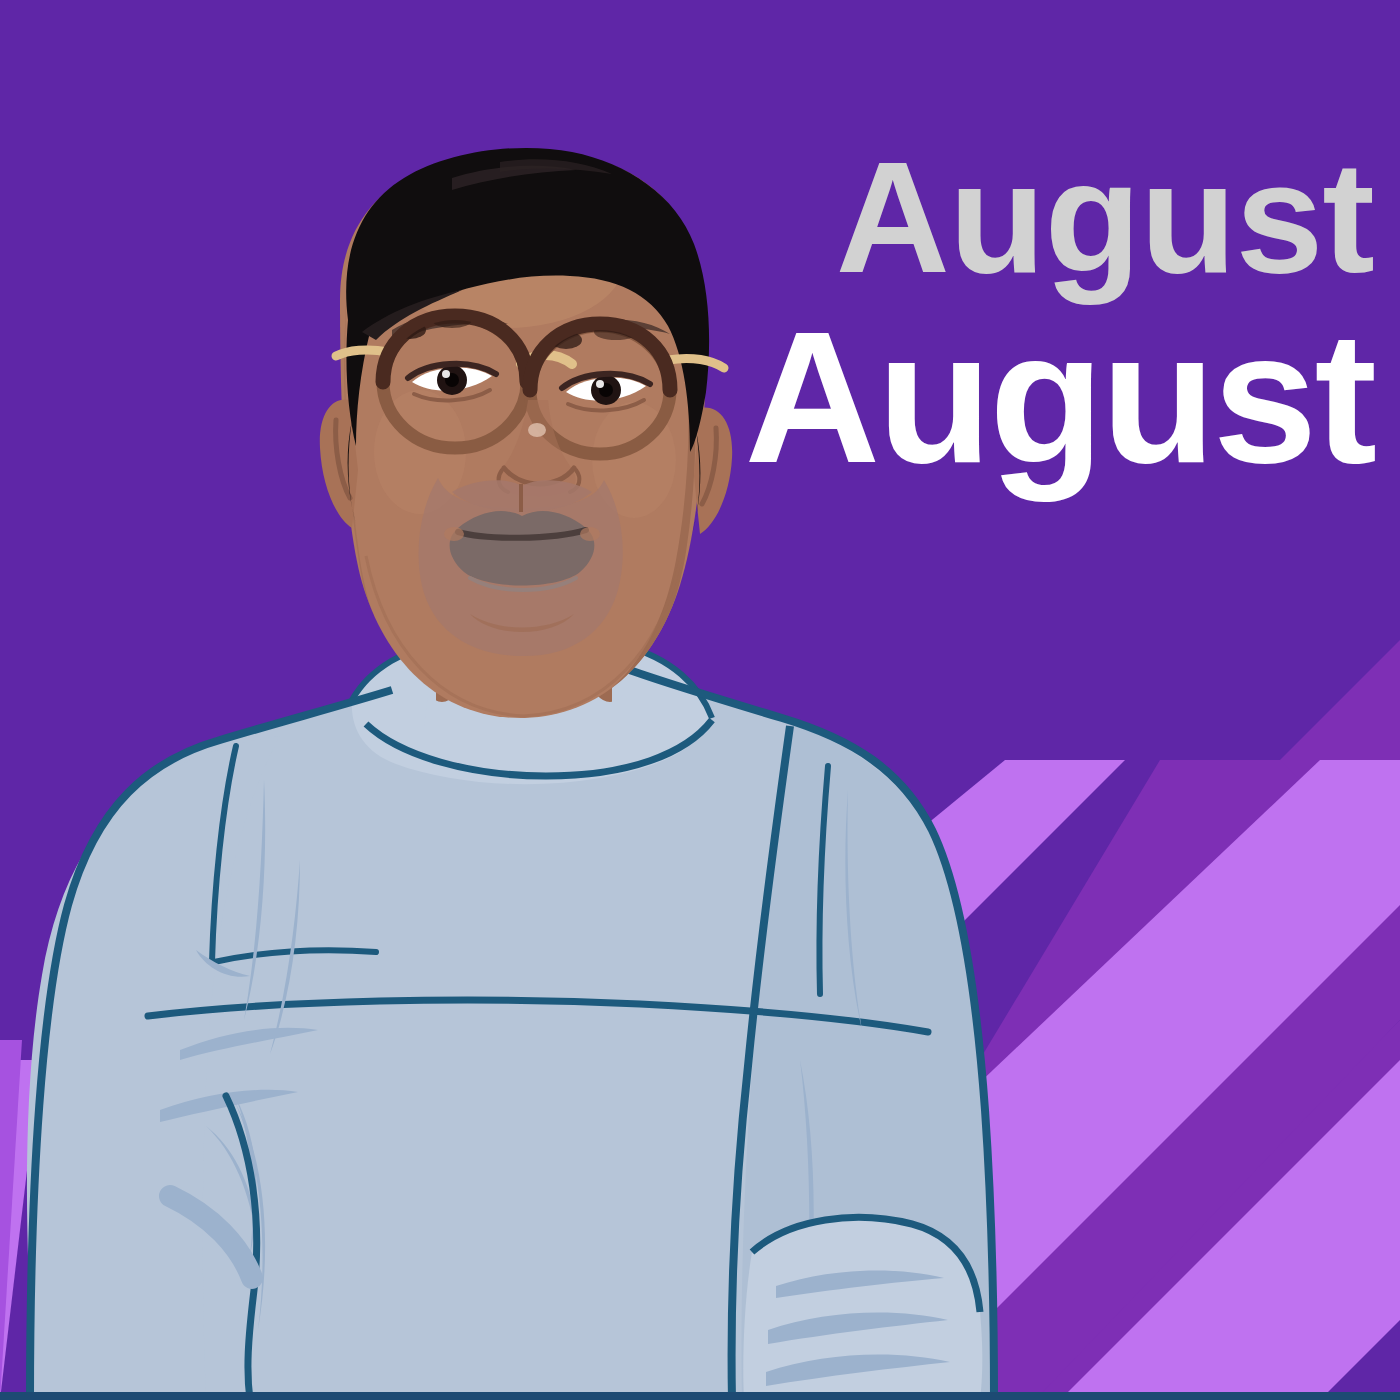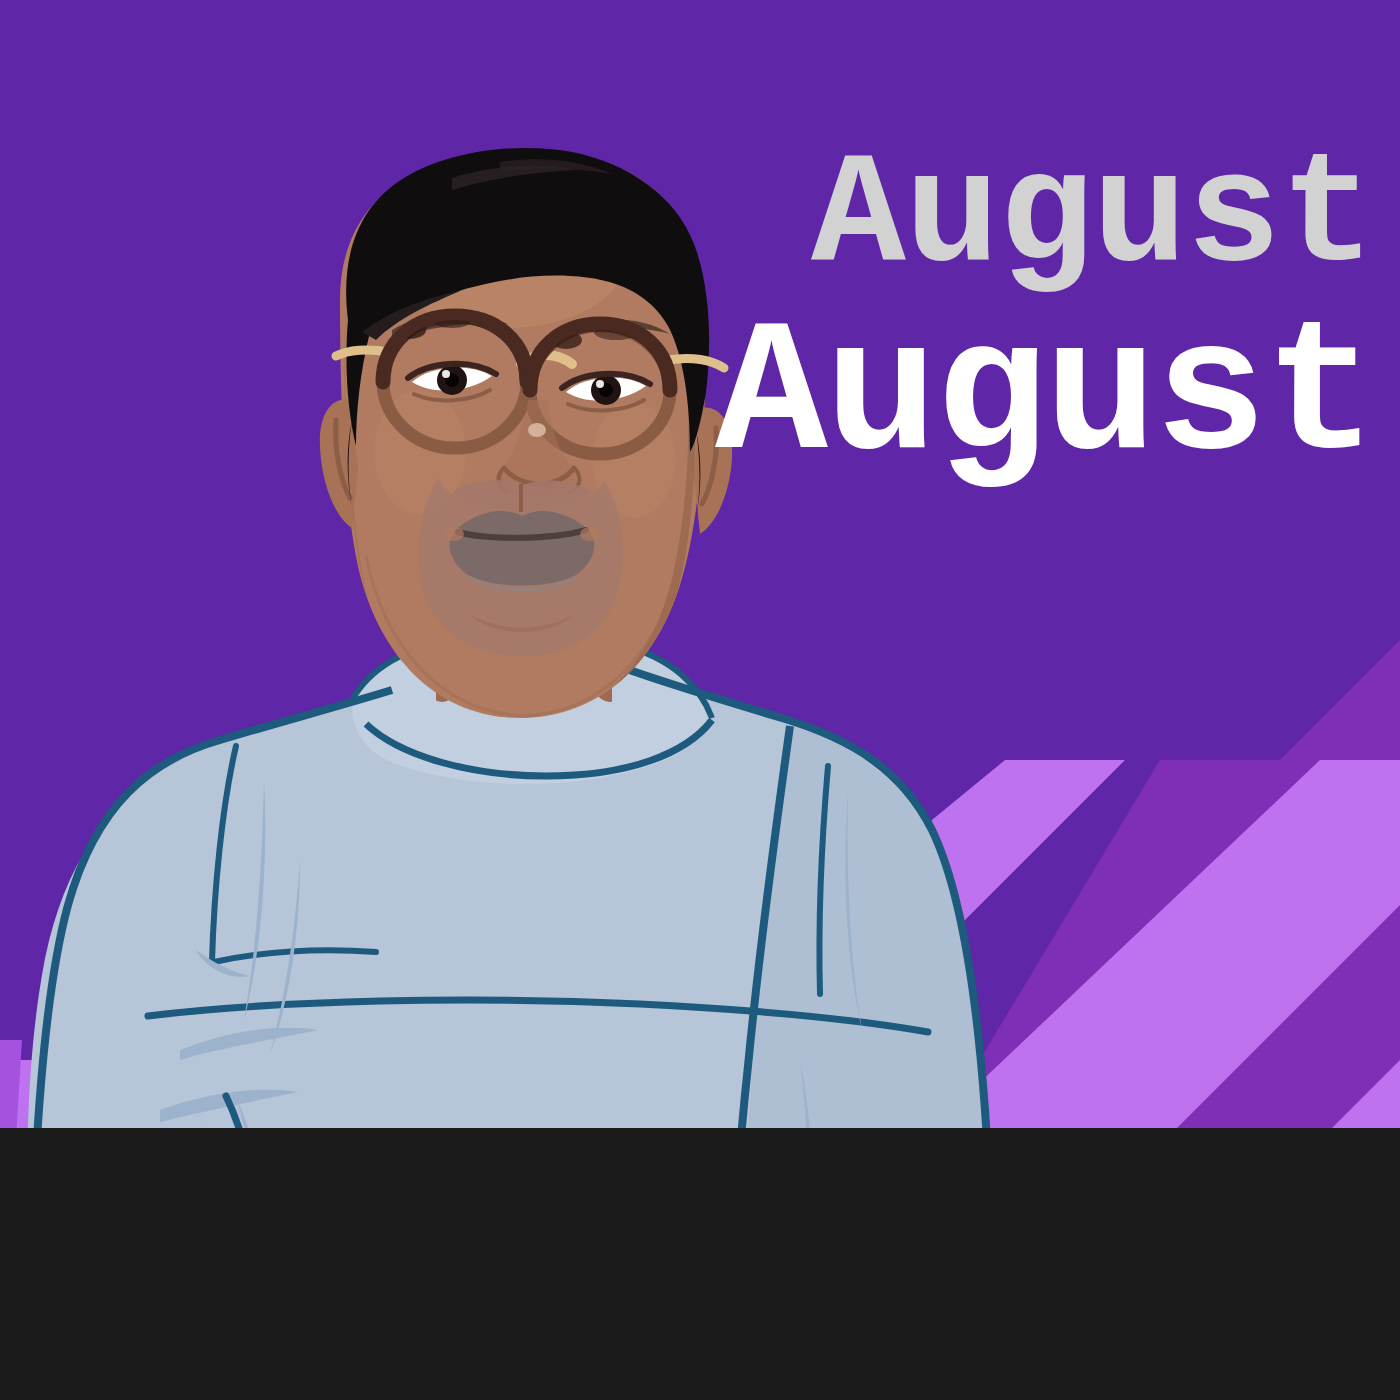--- a/index.html
+++ b/index.html
@@ -4,23 +4,23 @@
 <title>August Update</title>
 <style>
   html, body {
     margin: 0;
     padding: 0;
     background: #1b1b1b;
   }
   #canvas {
     position: relative;
     width: 1400px;
-    height: 1128px;
+    height: 1400px;
     overflow: hidden;
-    font-family: Liberation Mono, monospace;
+    font-family: Liberation Sans, sans-serif;
   }
   #bg {
     position: absolute;
     inset: 0;
   }
   #artwork {
     position: absolute;
     inset: 0;
   }
   .title-block {

